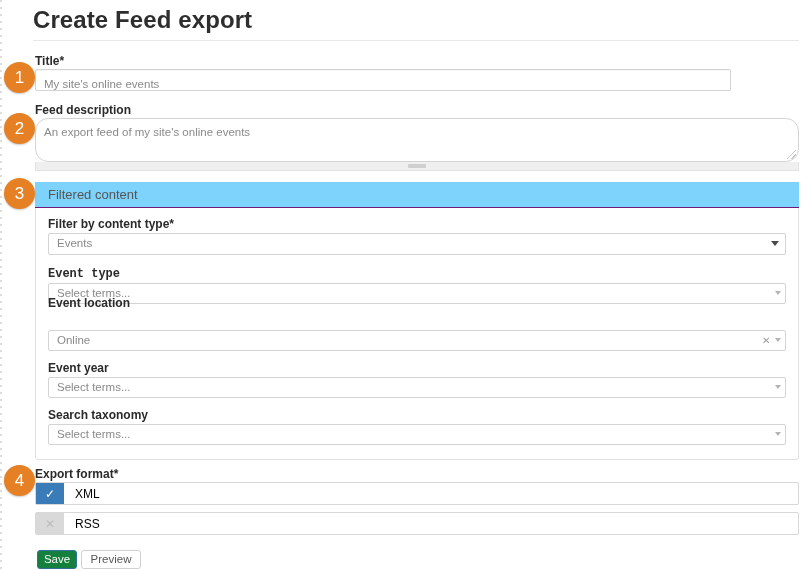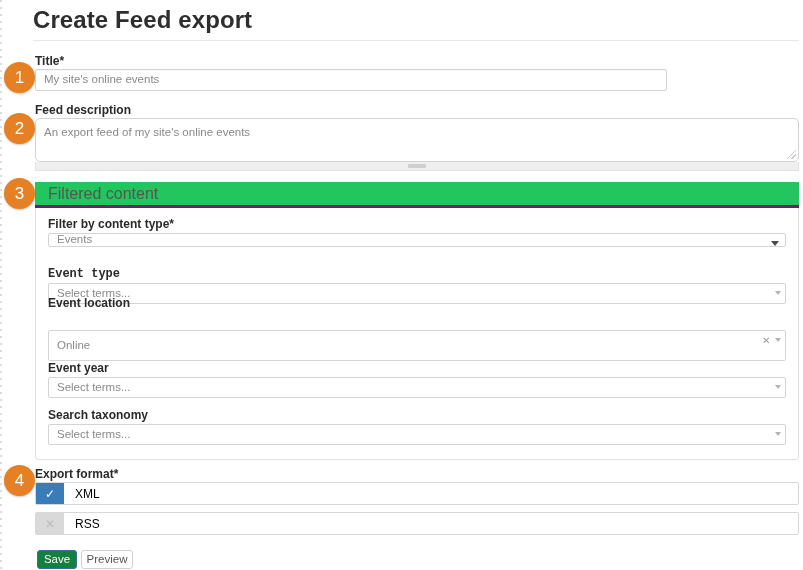--- a/index.html
+++ b/index.html
@@ -82,21 +82,21 @@
   }
   .text-input.shadow-in {
     box-shadow: inset 0 1px 1px rgba(0,0,0,0.035);
   }
 
   .textarea-box {
     position: absolute;
     box-sizing: border-box;
     background: #ffffff;
     border: 1px solid #d4d4d4;
-    border-radius: 5px;
+    border-radius: 13px;
     font-size: 11.5px;
     color: #8a8a8a;
     padding: 6px 8px;
     line-height: 14px;
     overflow: hidden;
   }
   .resize-corner {
     position: absolute;
     right: 2px;
     bottom: 2px;
@@ -127,26 +127,26 @@
   .panel {
     position: absolute;
     box-sizing: border-box;
     border: 1px solid #e0e0e0;
     border-radius: 3px;
     background: #ffffff;
   }
   .panel-header {
     position: absolute;
     box-sizing: border-box;
-    background: #22c55e;
-    border-bottom: 3px solid #701a75;
+    background: #7dd3fc;
+    border-bottom: 1px solid #701a75;
     display: flex;
     align-items: center;
     padding-left: 13px;
-    font-size: 16px;
+    font-size: 13px;
     color: #555555;
   }
 
   
   .native-chevron {
     position: absolute;
     width: 0; height: 0;
     border-left: 4.5px solid transparent;
     border-right: 4.5px solid transparent;
     border-top: 5px solid #4a4a4a;
@@ -245,21 +245,21 @@
 <body>
 
 <div class="edge-artifact"></div>
 
 <div class="page-title">Create Feed export</div>
 <div class="title-rule"></div>
 
 <div class="field-label" style="left:35px; top:54px;">
   <span>Title</span><span class="req">*</span>
 </div>
-<div class="text-input shadow-in" style="left:35px; top:69px; width:632px; height:22px;">
+<div class="text-input shadow-in" style="left:35px; top:69px; width:696px; height:22px;align-items:flex-end;">
   <span>My site's online events</span>
 </div>
 
 <div class="field-label" style="left:35px; top:103px;">
   <span>Feed description</span>
 </div>
 <div class="textarea-box" style="left:35px; top:118px; width:764px; height:44px;">
   <span>An export feed of my site's online events</span>
   <span class="resize-corner"></span>
 </div>
@@ -268,37 +268,37 @@
 </div>
 
 <div class="panel" style="left:35px; top:182px; width:764px; height:278px;"></div>
 <div class="panel-header" style="left:35px; top:182px; width:764px; height:26px;">
   <span>Filtered content</span>
 </div>
 
 <div class="field-label" style="left:48px; top:217px;text-align:center;">
   <span>Filter by content type</span><span class="req">*</span>
 </div>
-<div class="text-input" style="left:48px; top:233px; width:738px; height:14px;">
+<div class="text-input" style="left:48px; top:233px; width:738px; height:22px;">
   <span>Events</span>
 </div>
 <span class="native-chevron" style="left:771px; top:241px;"></span>
 
 <div class="field-label" style="left:48px; top:267px;font-family:Liberation Mono, monospace;">
   <span>Event type</span>
 </div>
 <div class="text-input" style="left:48px; top:283px; width:738px; height:21px;">
   <span>Select terms...</span>
 </div>
 <span class="soft-chevron" style="left:775px; top:291px;"></span>
 
 <div class="field-label" style="left:48px; top:296px;">
   <span>Event location</span>
 </div>
-<div class="text-input" style="left:48px; top:330px; width:738px; height:31px;text-align:center;">
+<div class="text-input" style="left:48px; top:330px; width:738px; height:21px;text-align:center;">
   <span>Online</span>
 </div>
 <span class="clear-x" style="left:762px; top:336px;">✕</span>
 <span class="soft-chevron" style="left:775px; top:338px;"></span>
 
 <div class="field-label" style="left:48px; top:361px;">
   <span>Event year</span>
 </div>
 <div class="text-input" style="left:48px; top:377px; width:738px; height:21px;">
   <span>Select terms...</span>
@@ -321,18 +321,18 @@
   <span class="check-box on">✓</span>
   <span class="check-label">XML</span>
 </div>
 
 <div class="check-row" style="left:35px; top:512px; width:764px; height:23px;">
   <span class="check-box off">✕</span>
   <span class="check-label">RSS</span>
 </div>
 
 <div class="btn btn-primary" style="left:37px; top:550px; width:40px; height:19px;">Save</div>
-<div class="btn btn-default" style="left:81px; top:550px; width:52px; height:19px;">Preview</div>
+<div class="btn btn-default" style="left:81px; top:550px; width:60px; height:19px;">Preview</div>
 
 <div class="badge" style="left:4px;  top:62px;">1</div>
 <div class="badge" style="left:4px;  top:113px;">2</div>
 <div class="badge" style="left:4px;  top:178px;">3</div>
 <div class="badge" style="left:4px;  top:465px;">4</div>
 
 </body></html>

